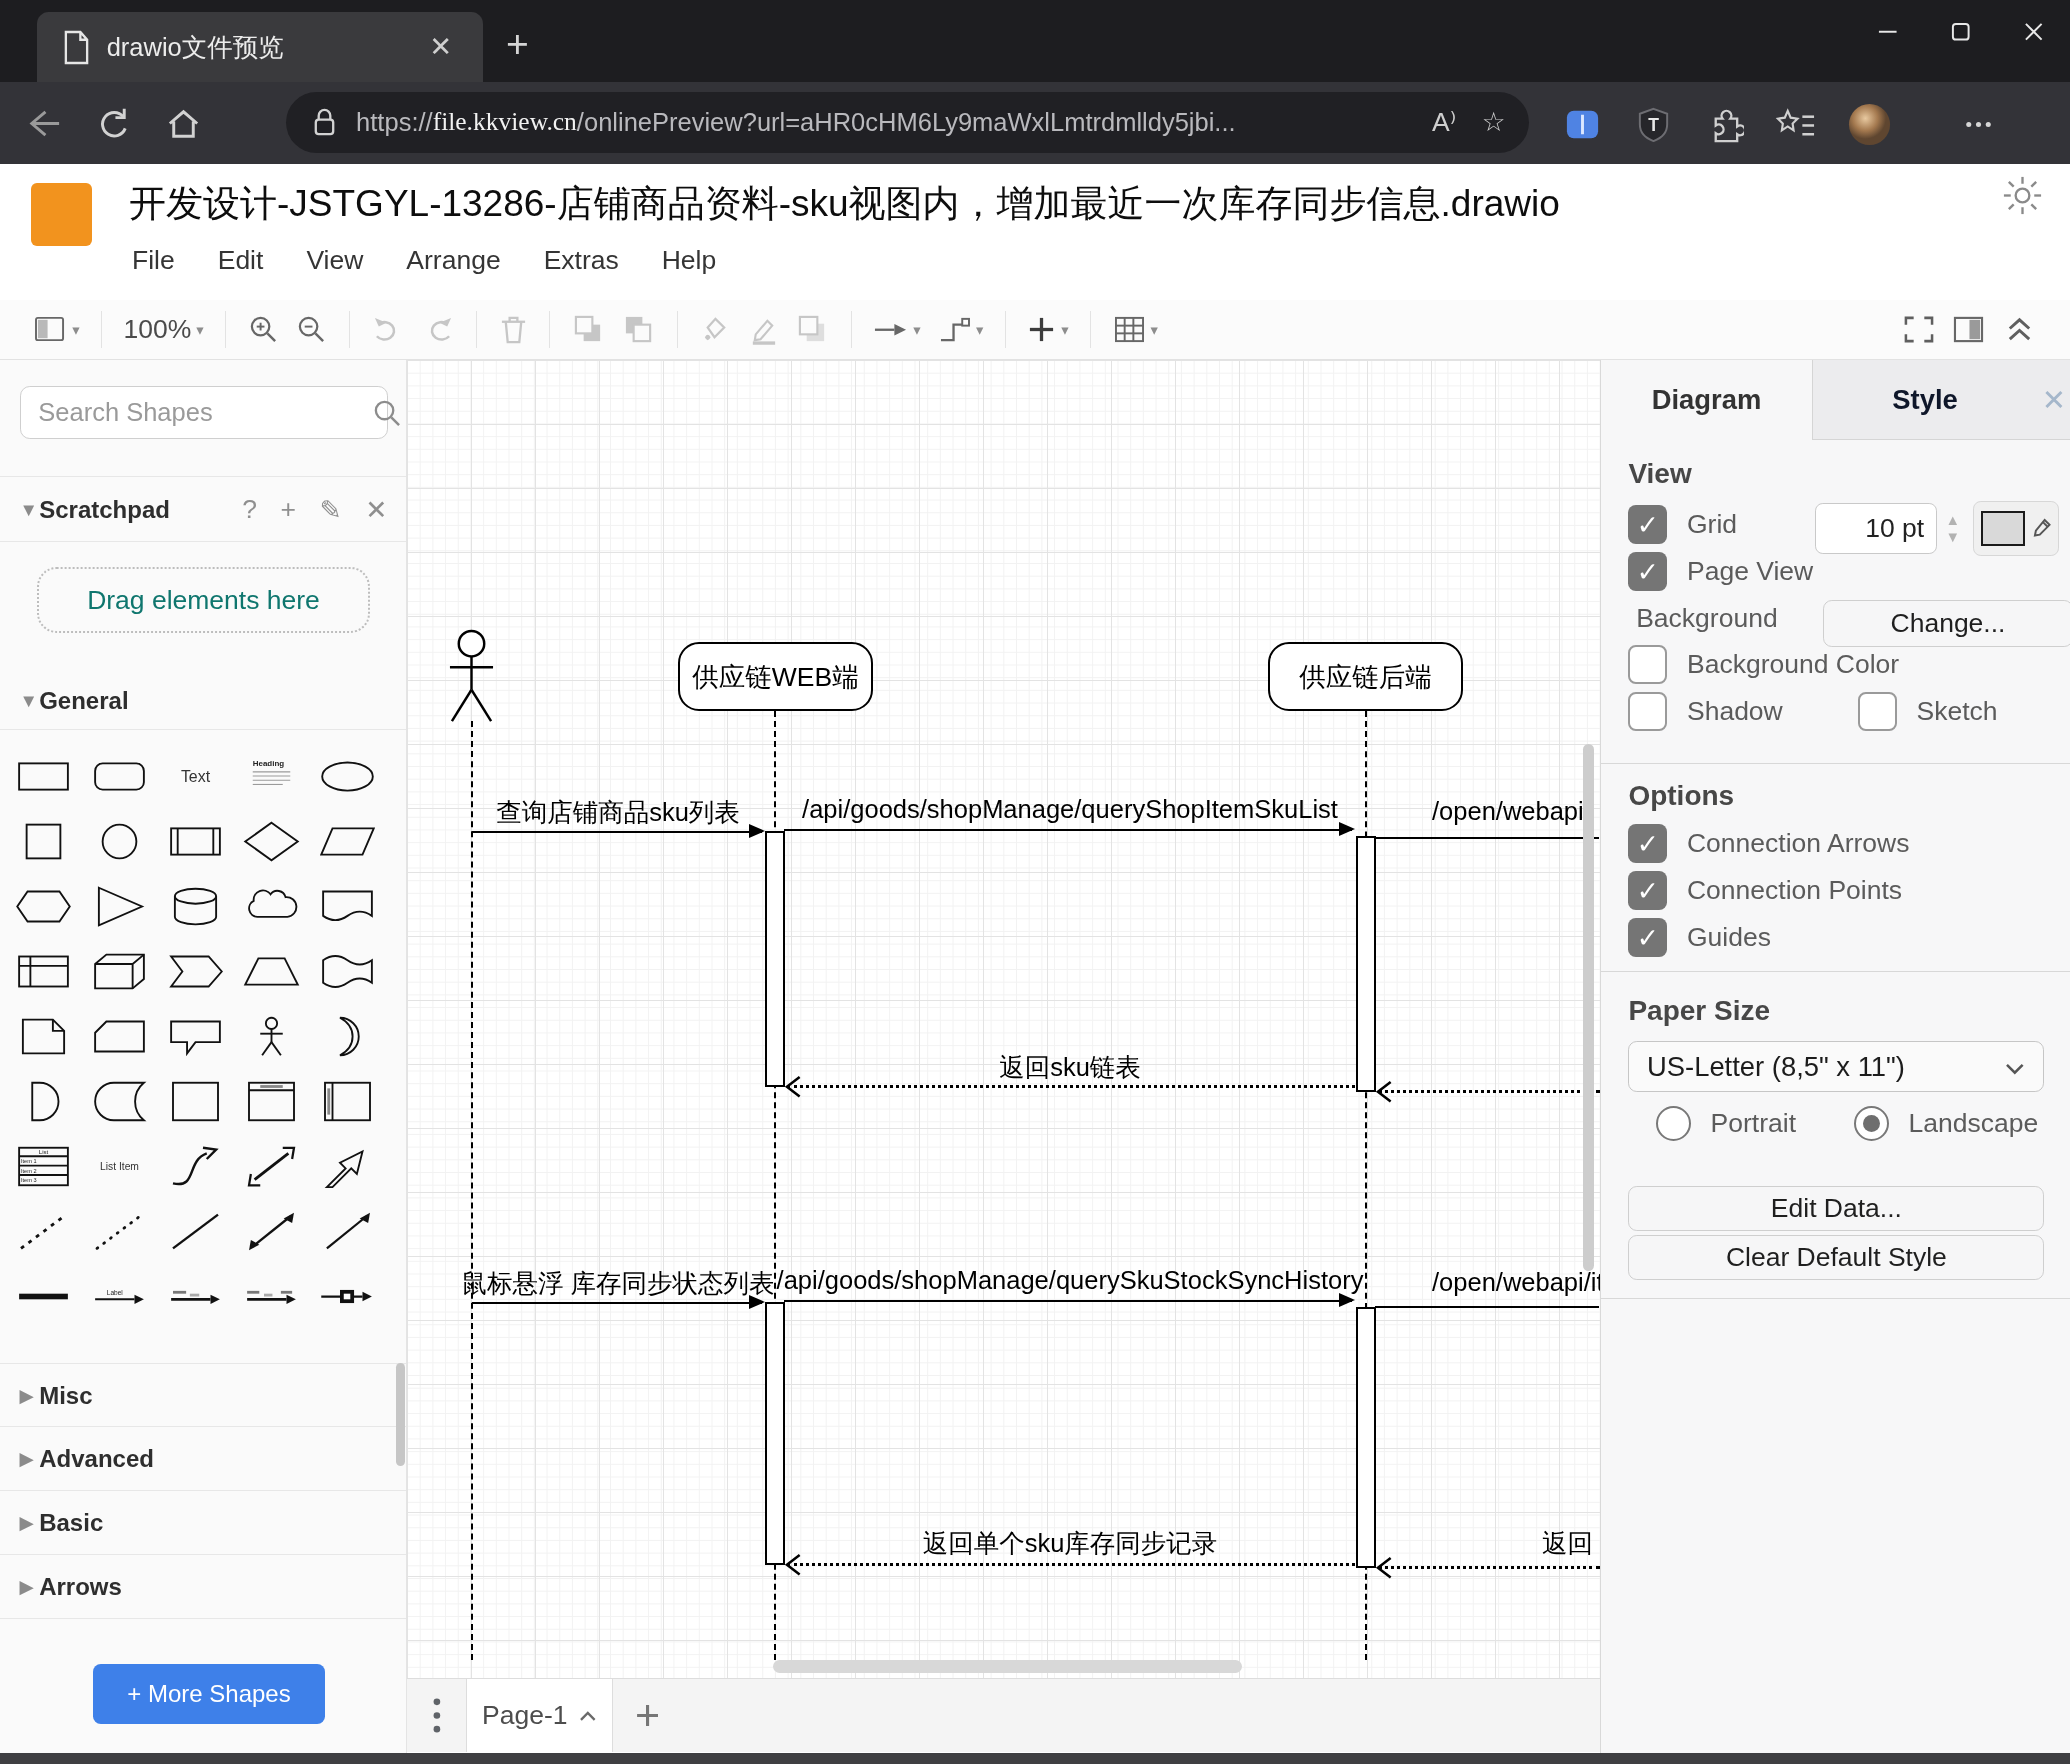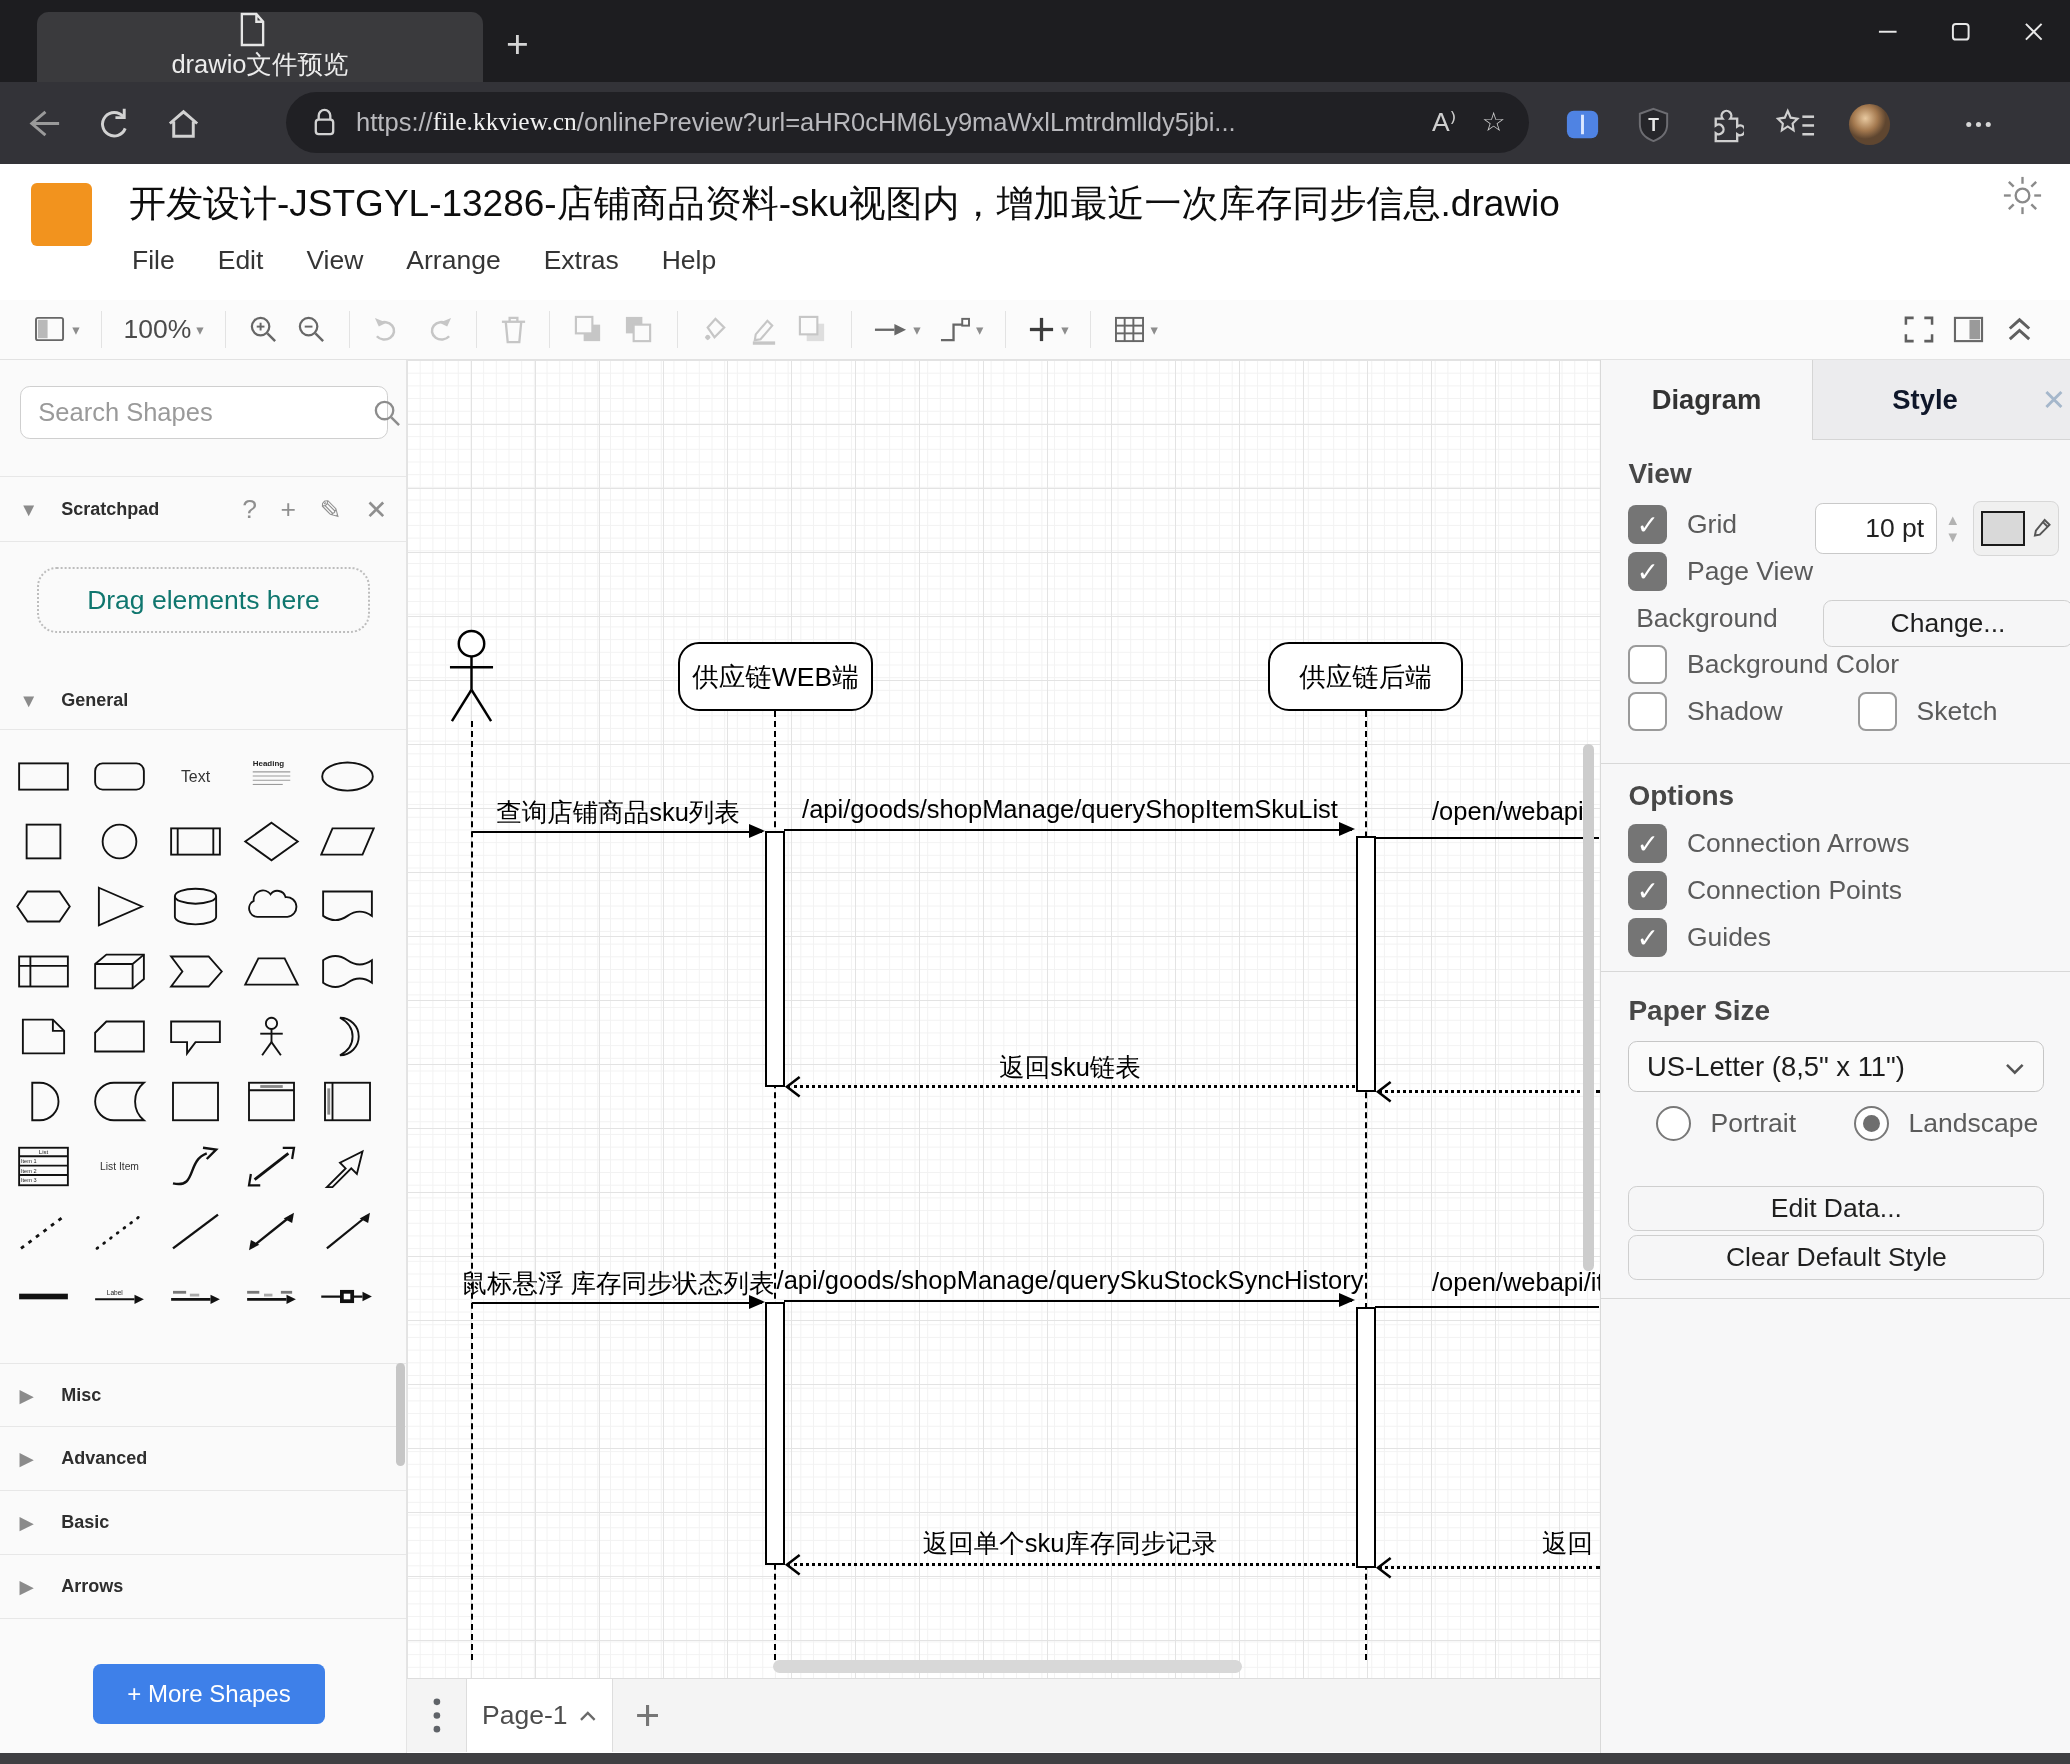--- a/index.html
+++ b/index.html
@@ -3,21 +3,21 @@
 <meta charset="utf-8">
 <style>
   html,body{margin:0;padding:0;background:#000;}
   *{box-sizing:border-box;}
   #screen{position:relative;width:2070px;height:1764px;overflow:hidden;
     font-family:"Liberation Sans","DejaVu Sans",sans-serif;background:#fff;}
 
   
   .tabstrip{position:absolute;left:0;top:0;width:2070px;height:82px;background:#1d1d20;}
   .btab{position:absolute;left:37px;top:11.8px;width:446px;height:71px;background:#3a3a3d;
-    border-radius:11.8px 11.8px 0 0;display:flex;align-items:center;padding:0 25px;color:#ececec;font-size:25.5px;flex-direction:column;}
+    border-radius:11.8px 11.8px 0 0;display:flex;align-items:center;padding:0 25px;color:#ececec;font-size:25.5px;}
   .btab .doc{margin-right:15.7px;}
   .btab .spacer{flex:1;}
   .tabclose{color:#cfcfcf;font-size:27.4px;padding:0 5.9px;}
   .newtab{position:absolute;left:506px;top:21.6px;color:#d4d4d4;font-size:39px;font-weight:300;line-height:43px;}
   .winctl{position:absolute;right:0;top:0;height:63px;display:flex;}
   .winbtn{width:73px;height:63px;display:flex;align-items:center;justify-content:center;}
   .addrrow{position:absolute;left:0;top:82px;width:2070px;height:82px;background:#333338;display:flex;align-items:center;}
   .navbtn{width:57px;height:57px;display:flex;align-items:center;justify-content:center;margin-left:13.7px;}
   .addrfield{position:absolute;left:286px;top:9.8px;width:1243px;height:61px;background:#202024;border-radius:31px;
     display:flex;align-items:center;padding:0 23.5px;color:#b9b9bd;font-size:25.5px;white-space:nowrap;overflow:hidden;}
@@ -55,21 +55,21 @@
   .panel{position:absolute;left:1600px;top:360px;width:470px;height:1393px;background:#f7f7f8;border-left:1px solid #d9d9d9;}
   .darkstrip{position:absolute;left:0;top:1753px;width:2070px;height:11.8px;background:#3f3f42;}
 
   
   .search{position:absolute;left:19.6px;top:25.5px;width:368px;height:53px;background:#fff;border:1px solid #cfcfcf;border-radius:9.8px;
     display:flex;align-items:center;padding:0 15.7px;}
   .search input{flex:1;border:none;outline:none;font-size:25.5px;color:#444;background:transparent;font-family:inherit;}
   .search input::placeholder{color:#9a9a9a;}
   .sdivider{position:absolute;left:0;width:407px;height:1px;background:#e7e7e7;}
   .scr-head{position:absolute;left:0;top:118px;width:407px;height:63px;display:flex;align-items:center;padding:0 19.6px;}
-  .sec-label{font-size:18px;font-weight:bold;color:#2e2e2e;margin-left:22px;}
+  .sec-label{font-size:24px;font-weight:bold;color:#2e2e2e;margin-left:0;}
   .chev{color:#8b8b8b;font-size:18.6px;width:19.6px;}
   .scr-icons{margin-left:auto;display:flex;gap:23.5px;color:#8f8f8f;font-size:26.5px;}
   .dragbox{position:absolute;left:37px;top:207px;width:333px;height:66px;border:2.9px dotted #bdbdbd;border-radius:19.6px;
     display:flex;align-items:center;justify-content:center;color:#0f766e;font-size:26.5px;}
   .gen-head{position:absolute;left:0;top:312px;width:407px;height:57px;display:flex;align-items:center;padding:0 19.6px;}
   .palette{position:absolute;left:5.9px;top:384px;width:392px;display:grid;grid-template-columns:repeat(5,76px);grid-auto-rows:65px;}
   .cell{display:flex;align-items:center;justify-content:center;}
   .cell svg{stroke:#111;fill:none;stroke-width:2;}
   .collapsed{position:absolute;left:0;width:407px;height:64px;border-top:1px solid #e7e7e7;display:flex;align-items:center;padding:0 19.6px;background:#fafafa;}
   .morebtn{position:absolute;left:93px;top:1304px;width:232px;height:60px;background:#3e80e9;border-radius:7.8px;color:#fff;

